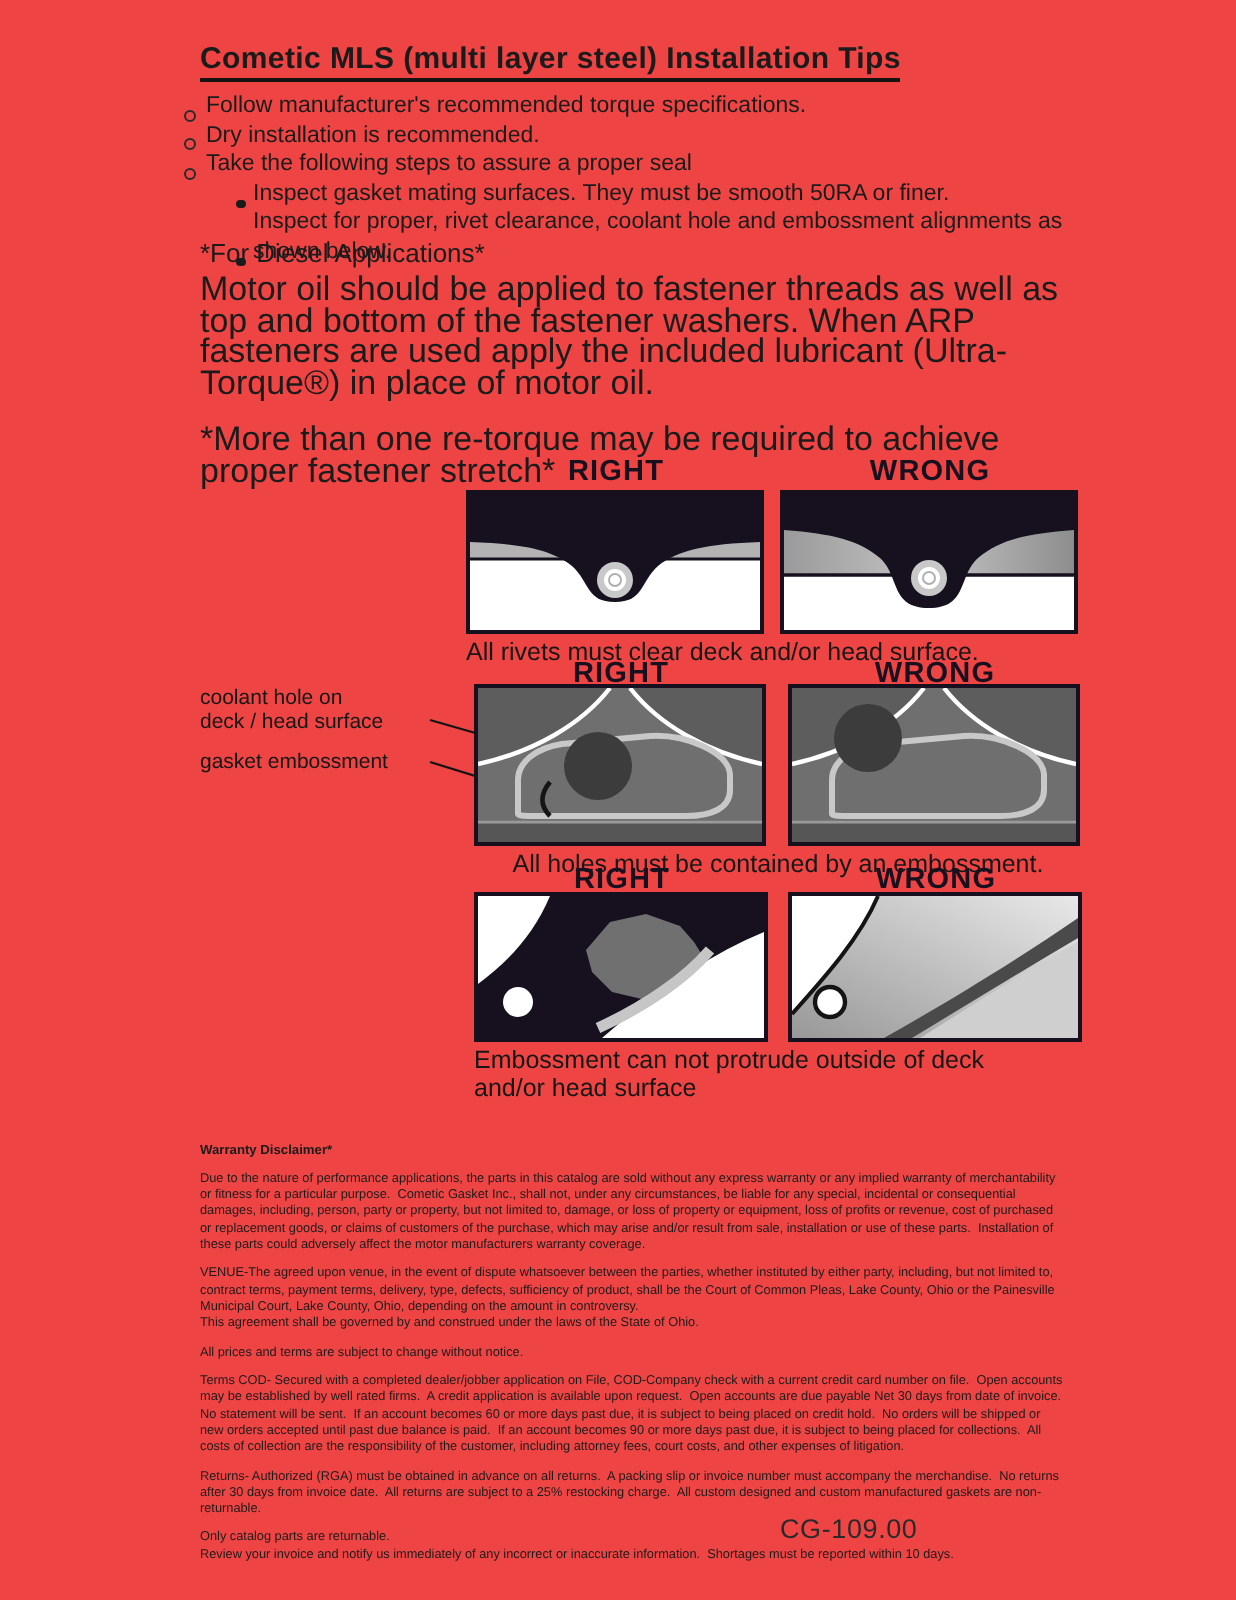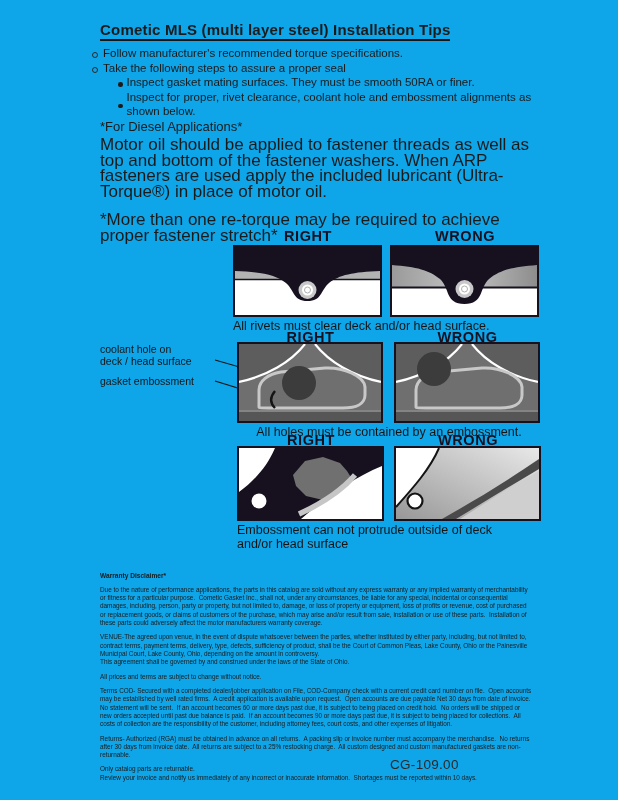--- a/index.html
+++ b/index.html
@@ -1,25 +1,25 @@
 <!DOCTYPE html>
 <html><head>
 <meta charset="utf-8">
 <style>
   html,body { margin:0; padding:0; background:#ffffff; }
   #page {
-    position:relative; width:618px; height:800px; background:#0ea5e9;
+    position:relative; width:618px; height:800px; background:#ef4444;
     font-family:"Liberation Sans", sans-serif; color:#1b1b1b; overflow:hidden;
   }
   .abs { position:absolute; }
   .title {
     font-size:15px; font-weight:bold; letter-spacing:0.2px;
     display:inline-block; border-bottom:2px solid #141414; padding-bottom:1px;
   }
-  .bullet-line { display:flex; align-items:center; font-size:11.5px; line-height:14.5px; }
+  .bullet-line { display:flex; align-items:flex-end; font-size:11.5px; line-height:14.5px; }
   .b-open {
     flex:0 0 auto; width:4px; height:4px; border:1px solid #2a2a2a; border-radius:50%;
     margin:4px 5px 0 0;
   }
   .b-fill {
     flex:0 0 auto; width:4.5px; height:4.5px; background:#1b1b1b; border-radius:50%;
     margin:4px 4px 0 0;
   }
   .sub { margin-left:26px; }
   .h2 { font-size:13px; font-weight:normal; }
@@ -39,20 +39,24 @@
 <div id="page">
 
   <div class="abs" style="left:100px; top:21px;">
     <span class="title">Cometic MLS (multi layer steel) Installation Tips</span>
   </div>
 
   <div class="abs" style="left:92px; top:46px; width:470px;">
     <div class="bullet-line">
       <span class="b-open"></span>
       <span>Follow manufacturer's recommended torque specifications.</span>
+    </div>
+    <div class="bullet-line">
+      <span class="b-open"></span>
+      <span>Dry installation is recommended.</span>
     </div>
     <div class="bullet-line">
       <span class="b-open"></span>
       <span>Take the following steps to assure a proper seal</span>
     </div>
     <div class="bullet-line sub">
       <span class="b-fill"></span>
       <span>Inspect gasket mating surfaces.  They must be smooth 50RA or finer.</span>
     </div>
     <div class="bullet-line sub">

